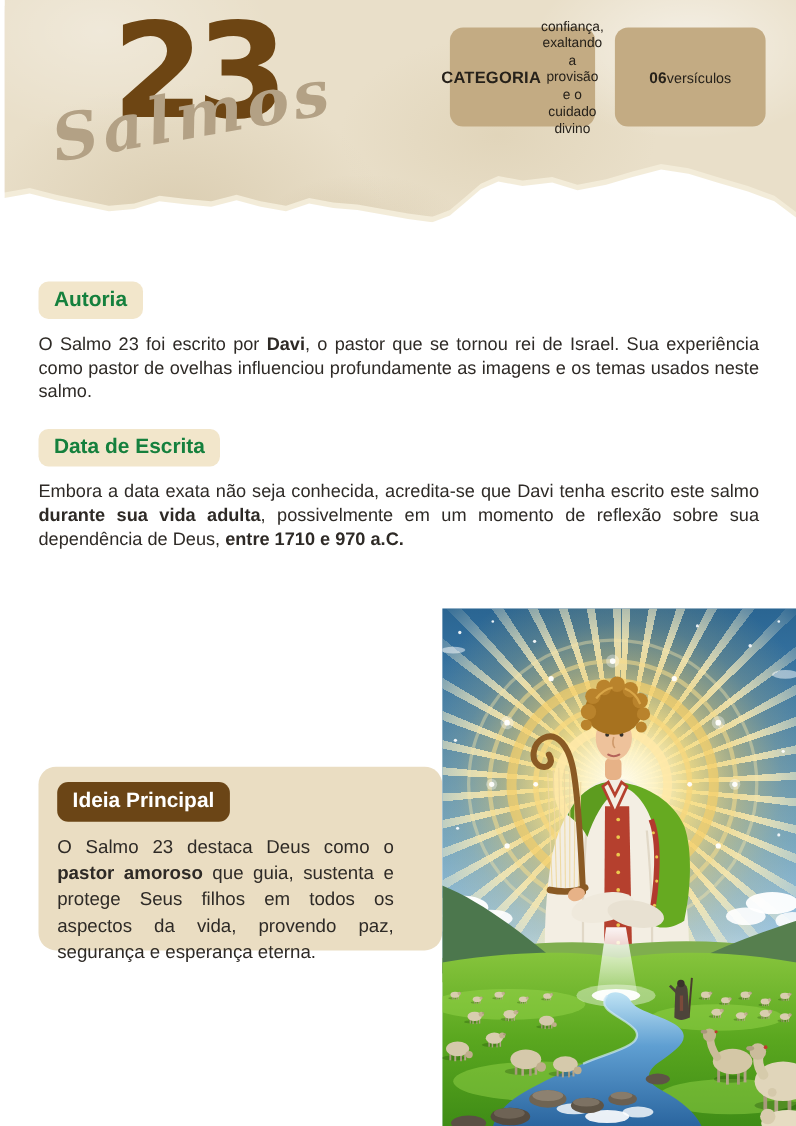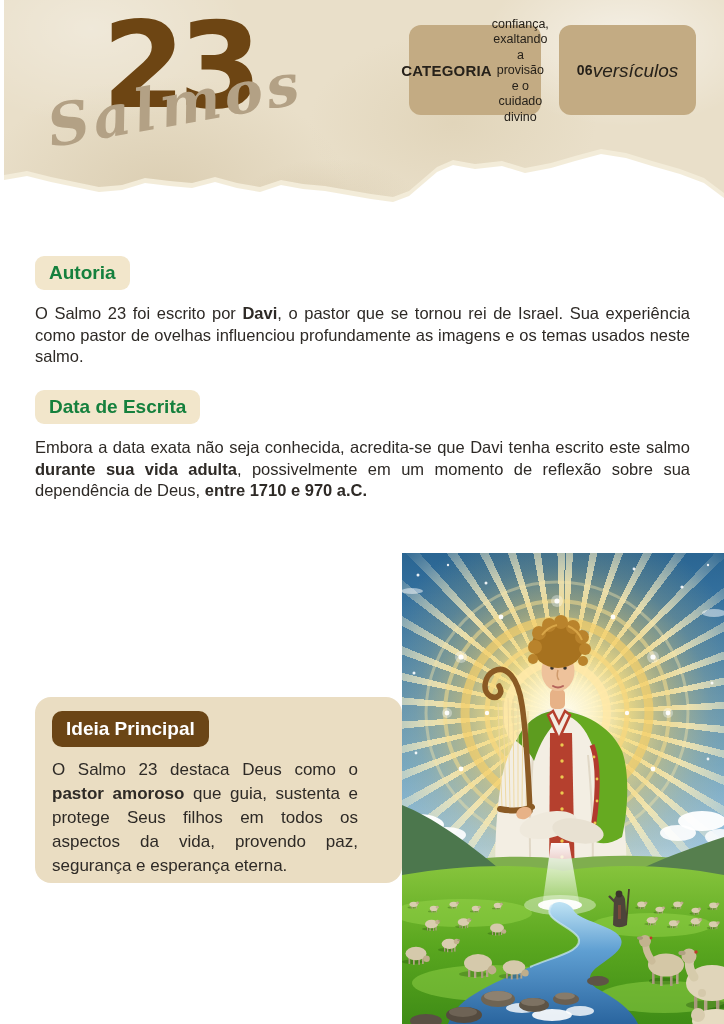--- a/index.html
+++ b/index.html
@@ -48,36 +48,36 @@
   .hbox{
     position:absolute;background:var(--box-tan);border-radius:12px;color:var(--box-text);
     display:flex;flex-direction:row;justify-content:center;align-items:center;
     text-align:center;z-index:3;
   }
   .box-category{left:405px;top:25px;width:132px;height:90px;padding:2px 5px;}
   .box-verses{left:555px;top:25px;width:137px;height:90px;padding:16px 8px;}
   .hbox-title{font-weight:bold;font-size:15px;letter-spacing:.2px;}
   .hbox-sub{font-size:12.5px;line-height:15.5px;margin-top:2px;}
   .box-verses .hbox-title{font-size:14px;}
-  .box-verses .hbox-sub{font-size:19px;font-style:italic;}
+  .box-verses .hbox-sub{font-size:13px;}
 
   
   .sec{position:absolute;left:35px;width:655px;}
   .sec-autoria{top:256px;}
   .sec-data{top:390px;}
   .pill{
     display:inline-block;background:var(--pill-beige);color:#15803d;
     font-weight:bold;font-size:19px;line-height:1;padding:7px 14px 8px;border-radius:9px;
   }
   .sec .body{margin-top:13px;font-size:16.5px;line-height:21.6px;text-align:justify;}
   strong{font-weight:bold;}
 
   
   .card{
-    position:absolute;left:35px;top:697px;width:367px;height:186px;
+    position:absolute;left:35px;top:697px;width:367px;height:167px;
     background:var(--card-beige);border-radius:16px;padding:14px 44px 0 17px;
   }
   .pill-brown{
     display:inline-block;background:var(--pill-brown);color:#fff;
     font-weight:bold;font-size:19px;line-height:1;padding:8px 14px 9px;border-radius:10px;
   }
   .card .body{margin-top:11px;font-size:17px;line-height:24px;text-align:justify;}
 
   
   .illus{position:absolute;left:402px;top:553px;width:322px;height:471px;overflow:hidden;}

